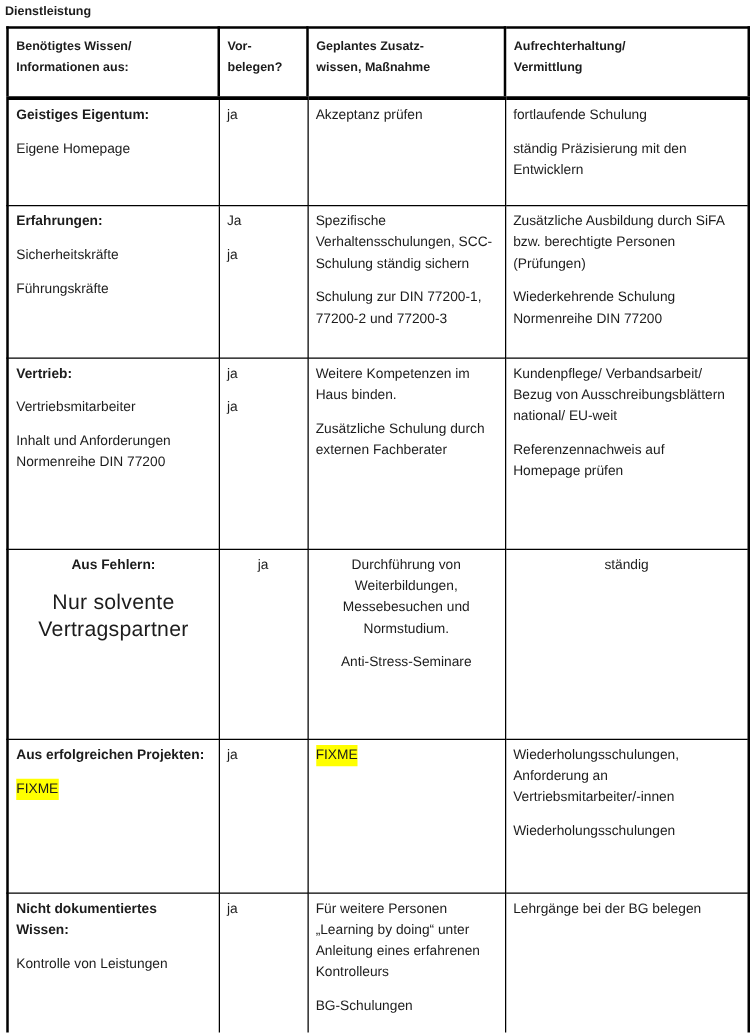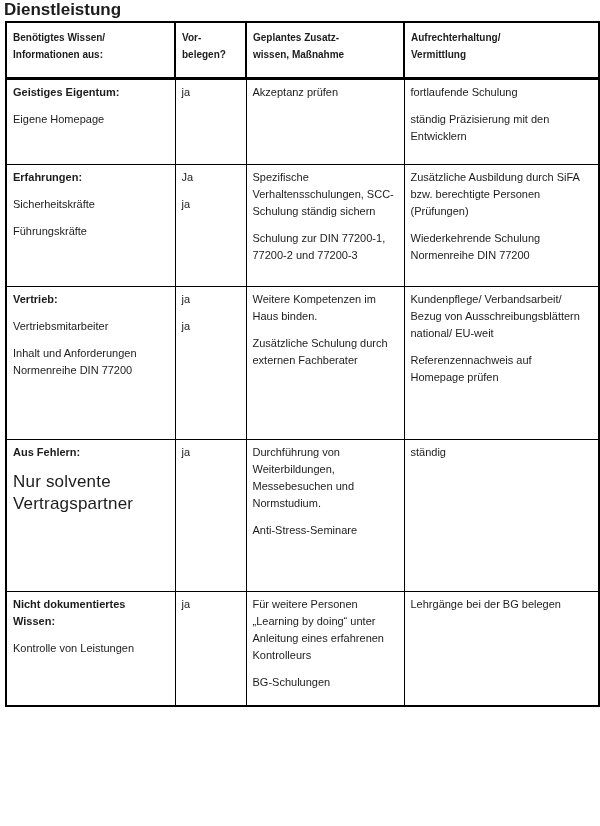--- a/index.html
+++ b/index.html
@@ -7,21 +7,21 @@
     margin: 0; padding: 0;
     width: 600px; height: 826px;
     background: #ffffff;
     font-family: "Liberation Sans", sans-serif;
     color: #1c1c1c;
   }
   .page { width: 600px; height: 826px; overflow: hidden; }
 
   .doc-title {
     font-weight: bold;
-    font-size: 17px;
+    font-size: 10px;
     line-height: 16px;
     padding: 2px 0 0 4px;
     margin-bottom: 3px;
   }
 
   table.ktable {
     border-collapse: collapse;
     table-layout: fixed;
     margin-left: 5px;
     width: 593px;
@@ -57,21 +57,21 @@
     white-space: pre-line;
   }
   .cat { font-weight: bold; }
   .lg { font-size: 17px; line-height: 22px; letter-spacing: 0.2px; }
   .hl { background: #ffff00; width: fit-content; }
 
   
   tr.r1 { height: 86px; }
   tr.r2 { height: 122px; }
   tr.r3 { height: 153px; }
-  tr.r4 { height: 152px; }
+  tr.r4 { height: 152px; text-align: center; }
   tr.r5 { height: 123px; }
   tr.r6 { height: 98px; }
 
   
   .mt8  { margin-top: 8px; }
   .mt11 { margin-top: 11px; }
   .mt12 { margin-top: 12px; }
   .mt19 { margin-top: 19px; }
   .mt20 { margin-top: 20px; }
   .mt21 { margin-top: 21px; }
@@ -195,20 +195,38 @@
 Weiterbildungen,
 Messebesuchen und
 Normstudium.</p>
           <p class="mt20">Anti-Stress-Seminare</p>
         </td>
         <td>
           <p class="mt64">ständig</p>
         </td>
       </tr>
 
+      <tr class="r5">
+        <td>
+          <p class="cat">Aus erfolgreichen Projekten:</p>
+          <p class="hl">FIXME</p>
+        </td>
+        <td>
+          <p class="mt29">ja</p>
+        </td>
+        <td>
+          <p class="hl mt19">FIXME</p>
+        </td>
+        <td>
+          <p class="mt32">Wiederholungsschulungen,
+Anforderung an
+Vertriebsmitarbeiter/-innen</p>
+          <p class="mt21">Wiederholungsschulungen</p>
+        </td>
+      </tr>
 
       <tr class="r6">
         <td>
           <p class="cat">Nicht dokumentiertes Wissen:</p>
           <p>Kontrolle von Leistungen</p>
         </td>
         <td>
           <p class="mt48">ja</p>
         </td>
         <td>

